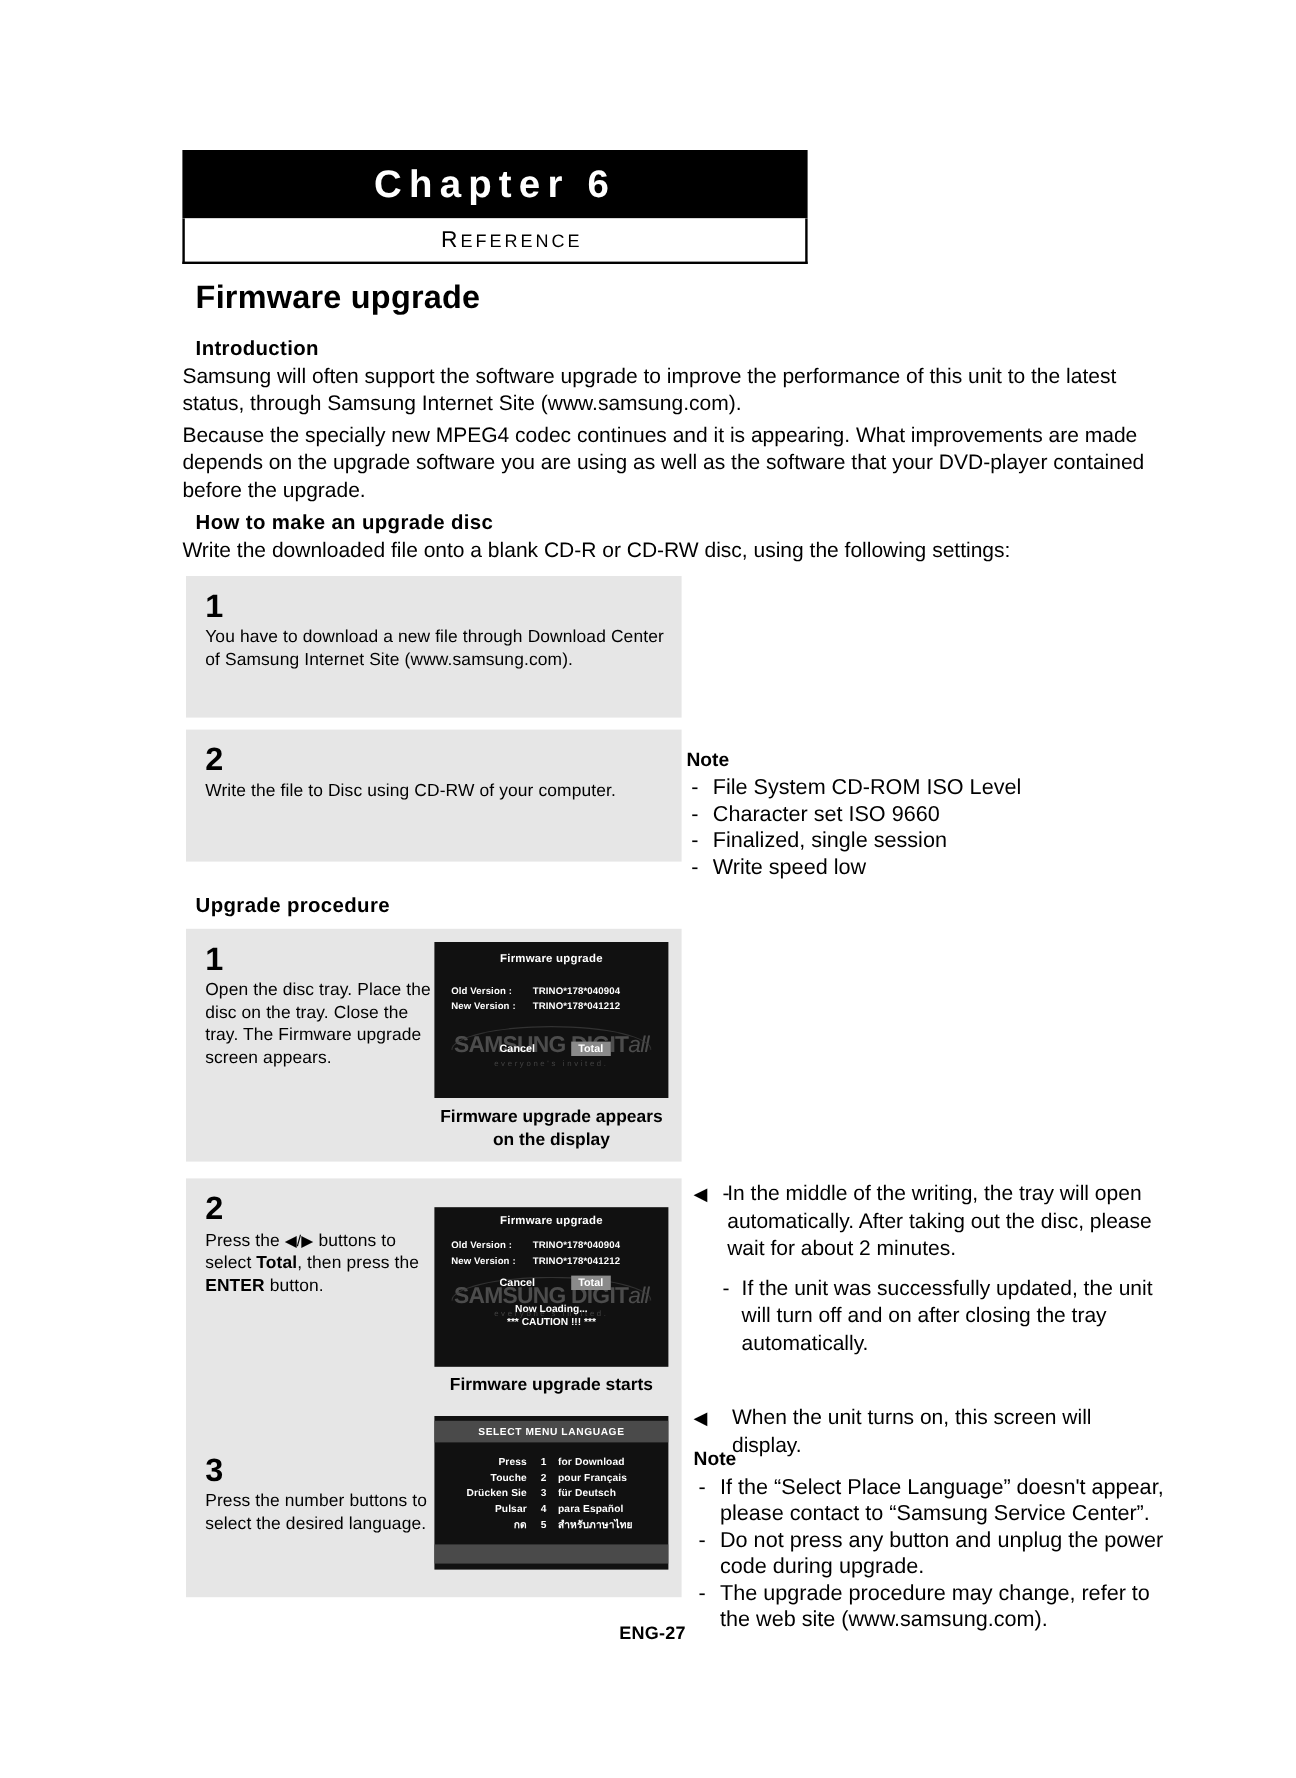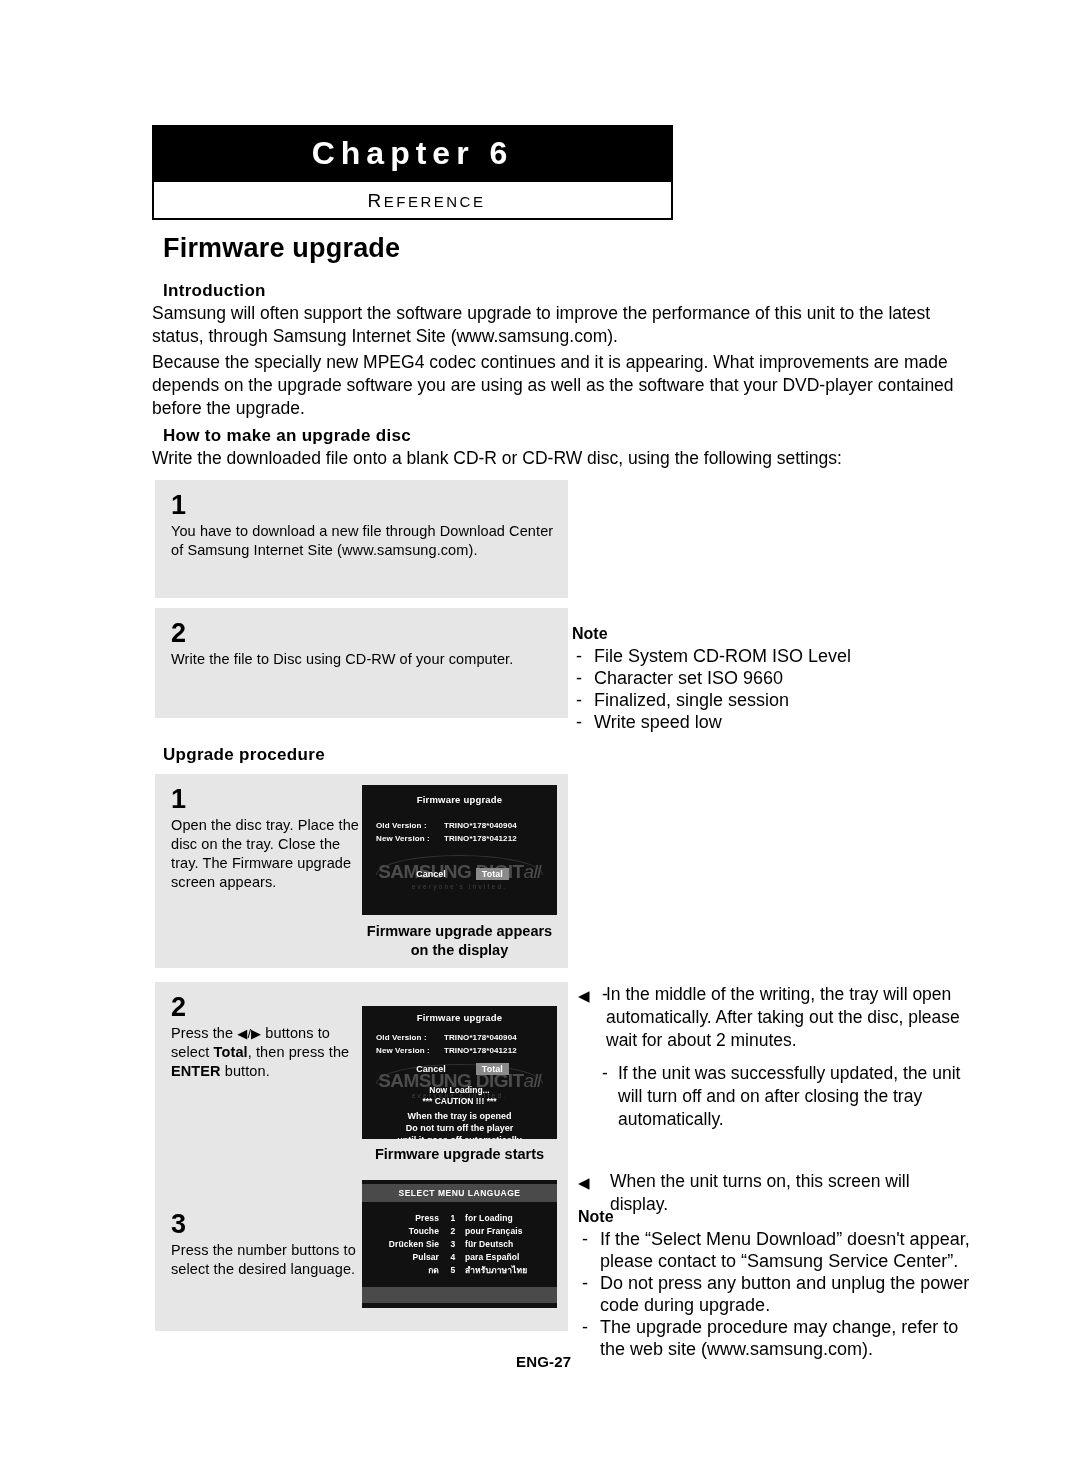--- a/index.html
+++ b/index.html
@@ -280,36 +280,31 @@
         <div class="wm-sub">everyone's invited.</div>
       </div>
       <div class="btn-row">
         <div class="tv-btn">Cancel</div>
         <div class="tv-btn sel">Total</div>
       </div>
       <div class="loading-blk" style="margin-top:10px;">
         <div>Now Loading...</div>
         <div>*** CAUTION !!! ***</div>
       </div>
-      <div class="caution-lines" style="margin-top:3px;">
-        <div>When the tray is opened</div>
-        <div>Do not turn off the player</div>
-        <div>until it goes off automatically</div>
-      </div>
     </div>
   </div>
   <div class="tv-cap cap2">Firmware upgrade starts</div>
 
   <div class="tv tv3">
     <div class="lang-head">SELECT MENU LANGUAGE</div>
     <div class="lang-rows">
       <div class="lang-row">
         <span class="lang-c1">Press</span>
         <span class="lang-c2">1</span>
-        <span class="lang-c3">for Loading</span>
+        <span class="lang-c3">for Download</span>
       </div>
       <div class="lang-row">
         <span class="lang-c1">Touche</span>
         <span class="lang-c2">2</span>
         <span class="lang-c3">pour Français</span>
       </div>
       <div class="lang-row">
         <span class="lang-c1">Drücken Sie</span>
         <span class="lang-c2">3</span>
         <span class="lang-c3">für Deutsch</span>
@@ -338,21 +333,21 @@
   </div>
 
   <div class="arrow-para ap2">
     <span class="arrow-glyph">◀</span>
     <div class="txt">When the unit turns on, this screen will display.</div>
   </div>
 
   <div class="note note2">
     <div class="note-head">Note</div>
     <ul>
-      <li>If the “Select Menu Download” doesn't appear, please contact to “Samsung Service Center”.</li>
+      <li>If the “Select Place Language” doesn't appear, please contact to “Samsung Service Center”.</li>
       <li>Do not press any button and unplug the power code during upgrade.</li>
       <li>The upgrade procedure may change, refer to the web site (www.samsung.com).</li>
     </ul>
   </div>
 
   <div class="footer">ENG-27</div>
 
 </div>
 
 </body></html>

